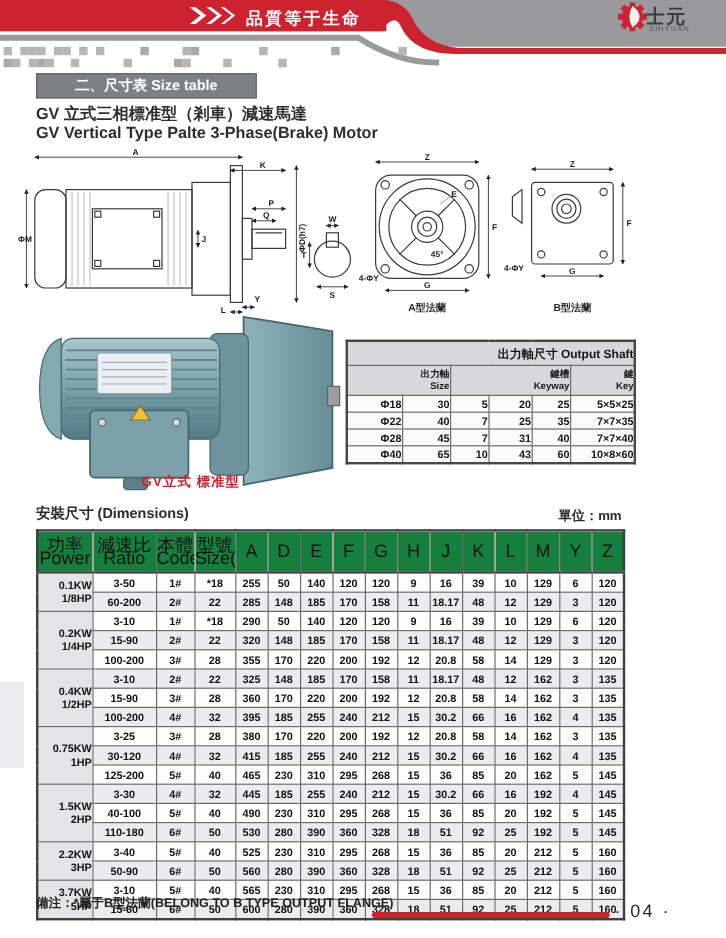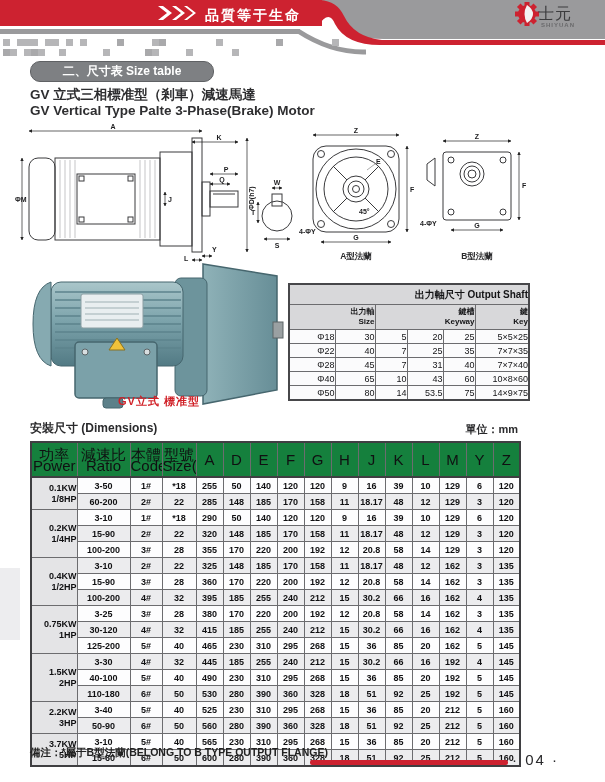--- a/index.html
+++ b/index.html
@@ -2,26 +2,26 @@
 <html><head>
 <meta charset="utf-8">
 <style>
   html,body{margin:0;padding:0;background:#ffffff;}
   body{width:605px;height:782px;position:relative;font-family:"Liberation Sans",sans-serif;overflow:hidden;color:#222;}
   .abs{position:absolute;}
 
   
   #hdr{left:0;top:0;width:605px;height:58px;}
   #slogan{left:205px;top:7px;color:#fff;font-size:14px;font-weight:bold;letter-spacing:2px;}
-  #logo-cn{left:538px;top:4px;font-size:16px;font-weight:normal;color:#3c3c3e;letter-spacing:1px;}
+  #logo-cn{left:538px;top:4px;font-size:16px;font-weight:bold;color:#3c3c3e;letter-spacing:1px;}
   #logo-en{left:541px;top:22px;font-size:6px;font-weight:bold;color:#6a6a6c;letter-spacing:1px;}
 
   
   #badge{left:30px;top:61px;width:182px;height:19px;background:#7e8083;border:1px solid #5f6164;
-         border-radius:10px;color:#fff;font-size:12px;font-weight:bold;text-align:center;line-height:19px;}
+         border-radius:0;color:#fff;font-size:12px;font-weight:bold;text-align:center;line-height:19px;}
   #title-cn{left:30px;top:86px;font-size:13.5px;font-weight:bold;color:#2e2e30;}
   #title-en{left:30px;top:103px;font-size:13.5px;font-weight:bold;color:#2e2e30;}
 
   
   #draws{left:15px;top:122px;width:578px;height:140px;}
   .oln{fill:none;stroke:#3a3a3c;stroke-width:1;}
   .thin{stroke:#8a8a8c;stroke-width:0.5;}
   .dl{stroke:#222;stroke-width:0.7;fill:none;marker-start:url(#ar);marker-end:url(#ar);}
   .xl{stroke:#555;stroke-width:0.5;}
   text.dim{font-size:7px;font-weight:bold;fill:#1c1c1e;font-family:"Liberation Sans",sans-serif;}
@@ -32,21 +32,21 @@
   #photo-cap{left:118px;top:394px;color:#d01f26;font-size:11px;font-weight:bold;letter-spacing:1px;}
 
   
   #shaft-wrap{left:288px;top:283px;}
   table{border-collapse:collapse;table-layout:fixed;}
   .shaft{width:240px;border:2px solid #47474a;}
   .shaft th,.shaft td{border:1px solid #6c6c6f;text-align:right;padding:0;color:#141416;}
   .shaft th.t{background:#d8d8da;font-size:10px;font-weight:bold;height:19px;}
   .shaft th.g{background:#d8d8da;font-size:8px;font-weight:bold;height:24px;line-height:10px;}
   .shaft th.ch{background:#e3e3e5;font-size:8.5px;font-weight:bold;height:13px;}
-  .shaft td{background:#fbfbfc;font-size:9px;font-weight:normal;height:13px;}
+  .shaft td{background:#fbfbfc;font-size:9px;font-weight:bold;height:13px;}
 
   
   #dims-label{left:30px;top:420px;font-size:12px;font-weight:bold;color:#2a2a2c;}
   #unit-label{left:430px;top:422px;width:88px;text-align:right;font-size:11px;font-weight:bold;color:#2a2a2c;}
   #dims-wrap{left:30px;top:441px;}
   .dims{width:489px;border:2px solid #3f3f42;}
   .dims th,.dims td{border:1px solid #6c6c6f;text-align:center;padding:0;font-size:9px;color:#101012;height:15px;overflow:hidden;}
   .dims thead th{background:#15803d;height:33px;font-weight:normal;border-bottom:2px solid #3f3f42;font-size:15px;line-height:11px;}
   .dims tbody td{font-weight:bold;background:#fdfdfe;}
   .dims tbody tr.alt td{background:#ececee;}
@@ -340,28 +340,20 @@
           <td>40</td>
           <td>7×7×40</td>
         </tr>
         <tr>
           <td>Φ40</td>
           <td>65</td>
           <td>10</td>
           <td>43</td>
           <td>60</td>
           <td>10×8×60</td>
-        </tr>
-        <tr>
-          <td>Φ50</td>
-          <td>80</td>
-          <td>14</td>
-          <td>53.5</td>
-          <td>75</td>
-          <td>14×9×75</td>
         </tr>
       </tbody>
     </table>
 </div>
 
 <div id="dims-label" class="abs">安裝尺寸 (Dimensions)</div>
 <div id="unit-label" class="abs">單位：mm</div>
 <div id="dims-wrap" class="abs">
   <table class="dims">
       <colgroup>

